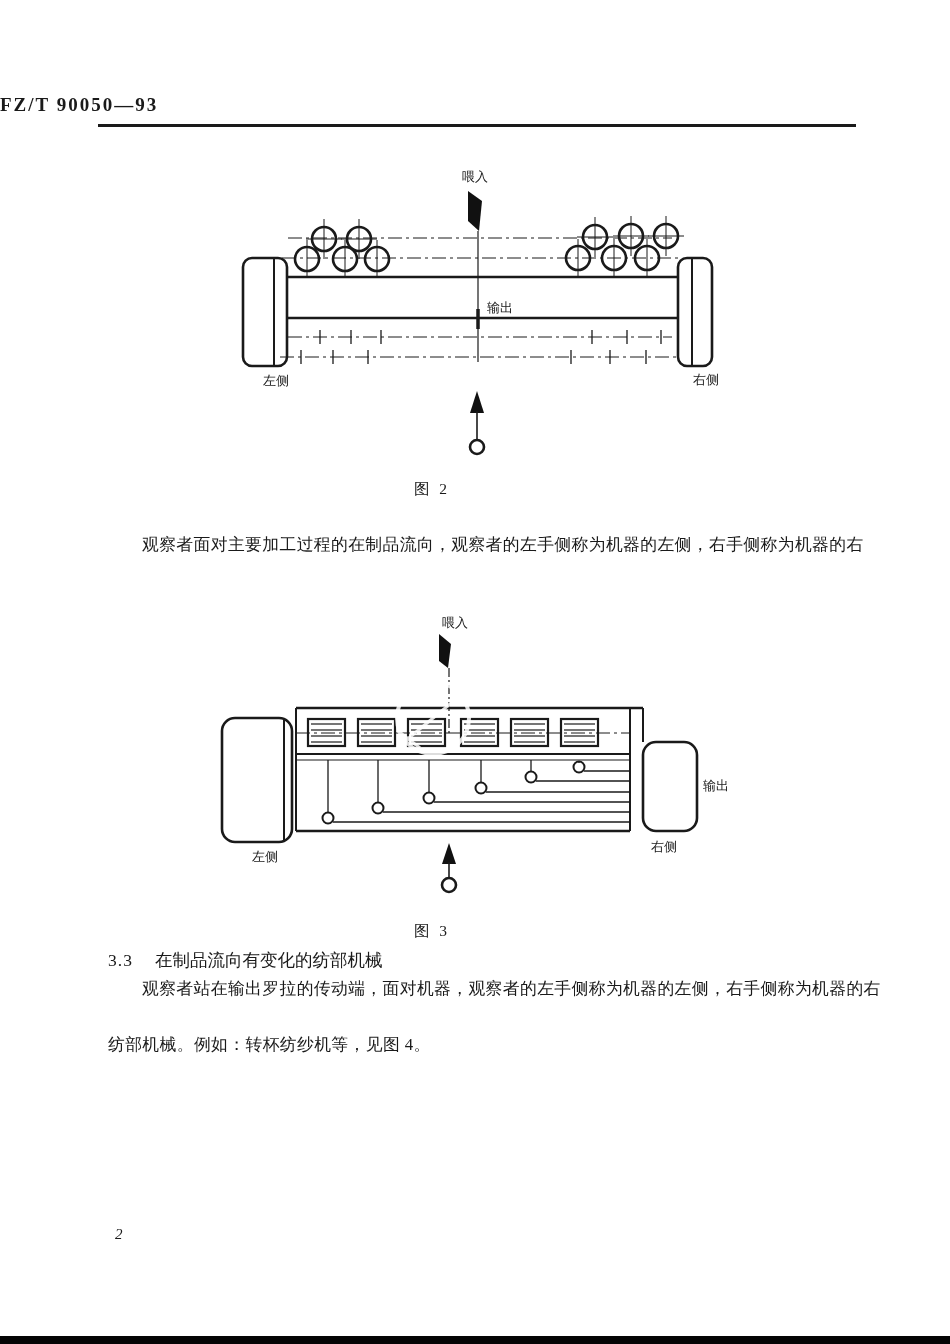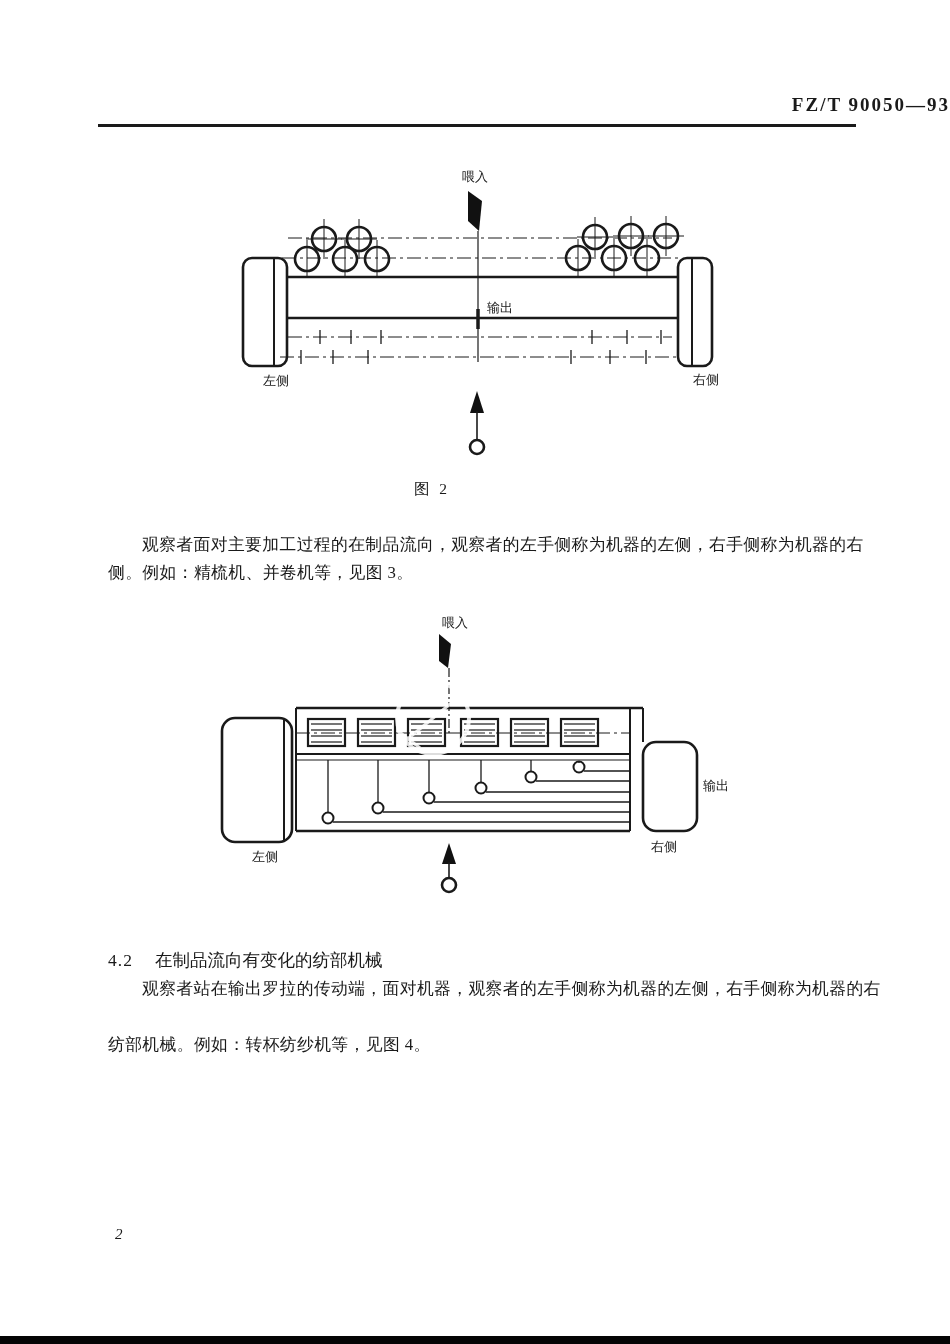--- a/index.html
+++ b/index.html
@@ -2,21 +2,21 @@
 <html><head>
 <meta charset="utf-8">
 <style>
   html,body{margin:0;padding:0;background:#e8e8e8;}
   .page{
     position:relative;width:950px;height:1344px;margin:0 auto;
     background:#ffffff;overflow:hidden;
     font-family:"Liberation Serif", serif;color:#1a1a1a;
   }
   .header-code{
-    position:absolute;top:94px;left:0;width:950px;text-align:right;
+    position:absolute;top:94px;left:0;width:950px;text-align:left;
     font-size:19px;font-weight:bold;letter-spacing:2px;
   }
   .header-rule{position:absolute;top:124px;left:98px;width:758px;height:2.5px;background:#1a1a1a;}
   .fig{position:absolute;}
   .fig-caption{
     position:absolute;left:0;width:864px;text-align:center;
     font-size:15.5px;letter-spacing:3px;
   }
   .sec-heading{position:absolute;left:108px;font-size:17.5px;white-space:nowrap;}
   .sec-heading .num{display:inline-block;margin-right:22px;letter-spacing:1px;}
@@ -137,21 +137,20 @@
     <g>
       <polygon points="477,391 470,413 484,413" fill="#111"></polygon>
       <line class="s" x1="477" y1="411" x2="477" y2="440" stroke-width="1.6"></line>
       <circle class="s" cx="477" cy="447" r="7" stroke-width="2.6" fill="#fff"></circle>
     </g>
   </svg>
 
   <div class="fig-caption" style="top:479px">图 2</div>
 
   <div class="bline indent" style="top:533px">观察者面对主要加工过程的在制品流向，观察者的左手侧称为机器的左侧，右手侧称为机器的右</div>
-  <div class="bline" style="top:561px">侧。例如：精梳机、并卷机等，见图 3。</div>
 
   <svg class="fig" style="left:215px;top:606px;width:525px;height:295px" viewBox="215 606 525 295">
 
     <text x="442" y="627">喂入</text>
     <polygon points="439,634 451,644 448,668 439,661" fill="#111"></polygon>
     <line class="s" x1="449" y1="668" x2="449" y2="733" stroke-width="1.2" stroke-dasharray="9 3 2 3"></line>
 
     <rect x="643" y="742" width="54" height="89" rx="13" fill="#fff" stroke="#1a1a1a" stroke-width="2.6"></rect>
     <text x="703" y="790">输出</text>
 
@@ -258,22 +257,23 @@
     <text x="252" y="861">左侧</text>
     <text x="651" y="851">右侧</text>
 
     <g>
       <polygon points="449,843 442,864 456,864" fill="#111"></polygon>
       <line class="s" x1="449" y1="862" x2="449" y2="878" stroke-width="1.6"></line>
       <circle class="s" cx="449" cy="885" r="7" stroke-width="2.6" fill="#fff"></circle>
     </g>
   </svg>
 
+  <div class="fig-caption" style="top:921px">图 3</div>
 
   <div class="sec-heading" style="top:948px">
-    <span class="num">4.2</span><span>在制品流向有变化的纺部机械</span>
+    <span class="num">3.3</span><span>在制品流向有变化的纺部机械</span>
   </div>
   <div class="bline indent" style="top:977px">观察者站在输出罗拉的传动端，面对机器，观察者的左手侧称为机器的左侧，右手侧称为机器的右</div>
   <div class="bline" style="top:1033px">纺部机械。例如：转杯纺纱机等，见图 4。</div>
 
   <div class="page-number">2</div>
   <div class="bottom-bar"></div>
 </div>
 
 </body></html>

